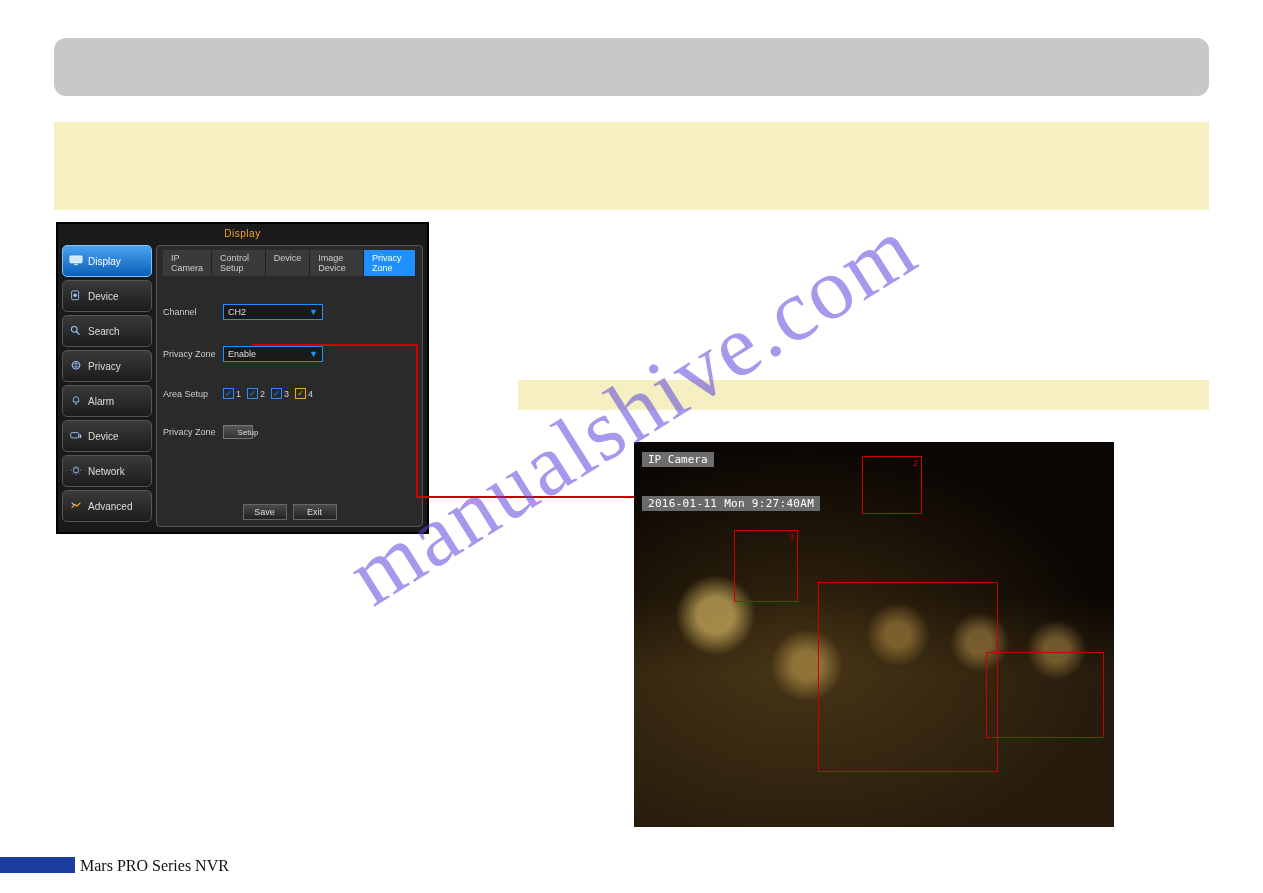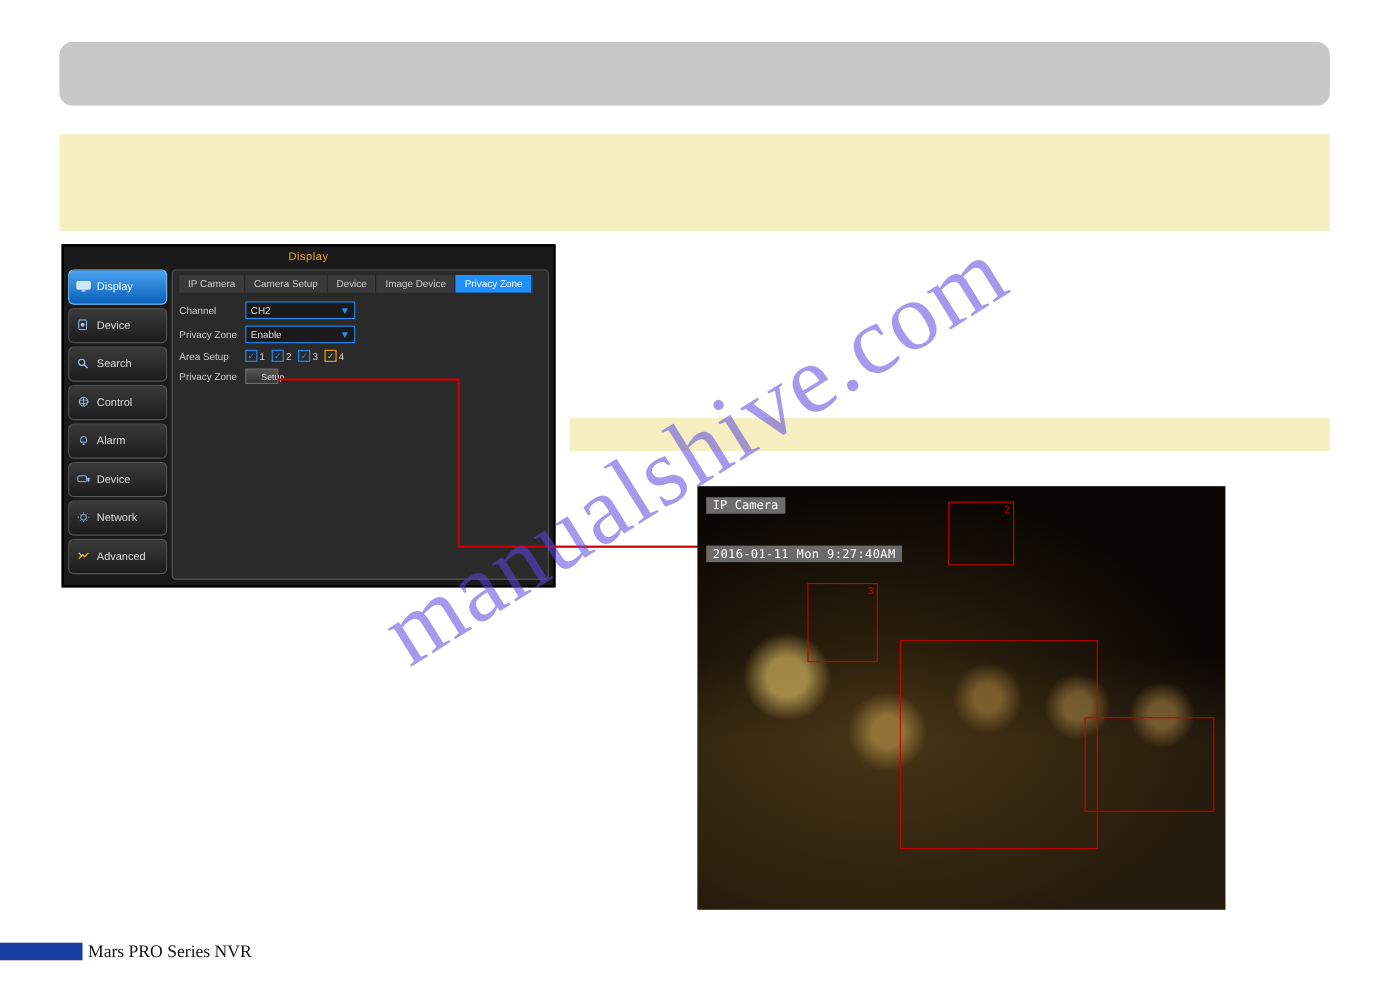--- a/index.html
+++ b/index.html
@@ -29,21 +29,21 @@
   .yellow-bar-2 {
     position: absolute;
     left: 518px; top: 380px;
     width: 691px; height: 30px;
     background: #f5efc1;
   }
   
   .nvr-box {
     position: absolute;
     left: 56px; top: 222px;
-    width: 449px; height: 312px;
+    width: 373px; height: 312px;
     background: #1a1a1a;
     border: 2px solid #000;
     font-size: 10px;
     color: #d0d0d0;
   }
   .nvr-title {
     text-align: center;
     color: #f5a623;
     padding: 4px 0 6px 0;
     font-size: 10px;
@@ -83,21 +83,21 @@
   .tabs { display: flex; gap: 0; margin-bottom: 8px; }
   .tab {
     padding: 3px 8px;
     background: #3a3a3a;
     color: #ccc;
     font-size: 9px;
     border-right: 1px solid #222;
     cursor: pointer;
   }
   .tab.active { background: #1e90ff; color: #fff; }
-  .form-row { display: flex; align-items: center; margin-bottom: 6px; }
+  .form-row { display: flex; align-items: center; margin-bottom: 6px; margin-top: 20px; }
   .form-row label { width: 60px; font-size: 9px; color:#ccc; }
   .dropdown {
     width: 100px; height: 16px;
     background: #1a1a1a;
     border: 1px solid #1e90ff;
     display: flex; align-items: center; justify-content: space-between;
     padding: 4px 4px; font-size: 9px; color:#ddd;
   }
   .dd-arrow { color:#1e90ff; font-size:9px; }
   .checks { display:flex; gap:6px; }
@@ -238,21 +238,21 @@
         <span>Search</span>
       </div>
       <div class="sb-btn">
         <span class="sb-icon">
           <svg viewBox="0 0 16 12">
               <circle cx="8" cy="6" r="4.5" fill="none" stroke="#9ac7ff" stroke-width="1"></circle>
               <ellipse cx="8" cy="6" rx="4.5" ry="2" fill="none" stroke="#9ac7ff" stroke-width="0.8"></ellipse>
               <line x1="8" y1="1.5" x2="8" y2="10.5" stroke="#9ac7ff" stroke-width="0.8"></line>
             </svg>
         </span>
-        <span>Control</span>
+        <span>Privacy</span>
       </div>
       <div class="sb-btn">
         <span class="sb-icon">
           <svg viewBox="0 0 16 12">
               <path d="M8 2 a3 3 0 0 1 3 3 v3 h-6 v-3 a3 3 0 0 1 3 -3 z" fill="none" stroke="#9ac7ff" stroke-width="1"></path>
               <circle cx="8" cy="10" r="1" fill="#9ac7ff"></circle>
             </svg>
         </span>
         <span>Alarm</span>
       </div>
@@ -281,21 +281,21 @@
               <path d="M3 3 l3 3" stroke="#9ac7ff" stroke-width="1.4"></path>
             </svg>
         </span>
         <span>Advanced</span>
       </div>
     </div>
 
     <div class="nvr-main">
       <div class="tabs">
         <div class="tab">IP Camera</div>
-        <div class="tab">Camera Setup</div>
+        <div class="tab">Control Setup</div>
         <div class="tab">Device</div>
         <div class="tab">Image Device</div>
         <div class="tab active">Privacy Zone</div>
       </div>
 
       <div class="form-row">
         <label>Channel</label>
         <div class="dropdown">
           <span>CH2</span>
           <span class="dd-arrow">▼</span>
@@ -330,20 +330,24 @@
               <span>4</span>
             </div>
         </div>
       </div>
 
       <div class="form-row">
         <label>Privacy Zone</label>
         <div class="setup-btn">Setup</div>
       </div>
 
+      <div class="bottom-btns">
+        <div class="b-btn">Save</div>
+        <div class="b-btn">Exit</div>
+      </div>
     </div>
   </div>
 </div>
 
 <div class="redline rl-top"></div>
 <div class="redline rl-right"></div>
 <div class="redline rl-bot"></div>
 <div class="redline rl-dot"></div>
 
 <div class="cam-box">

